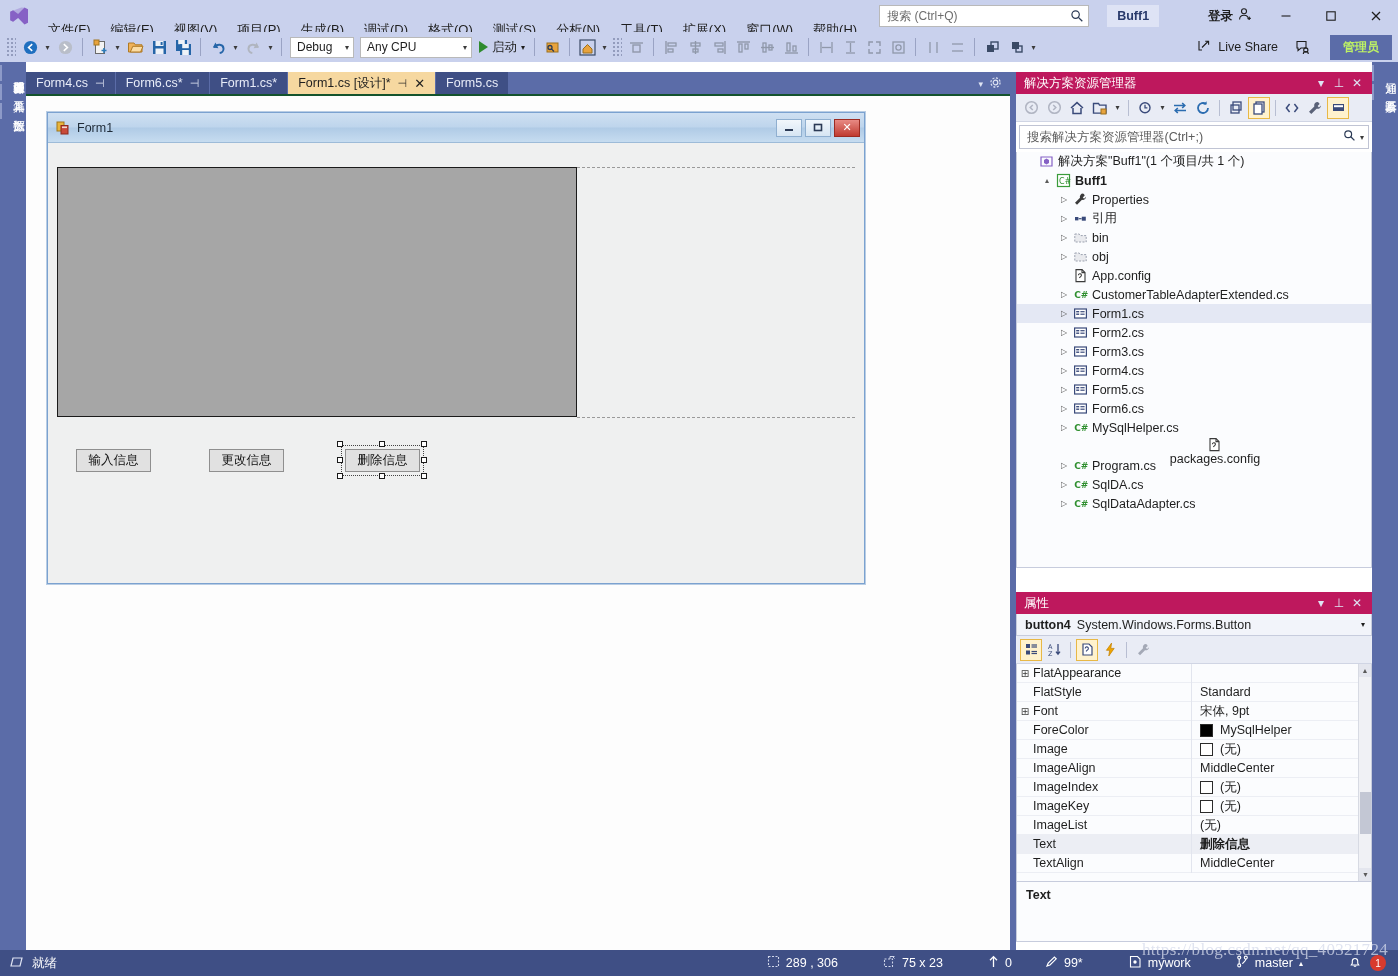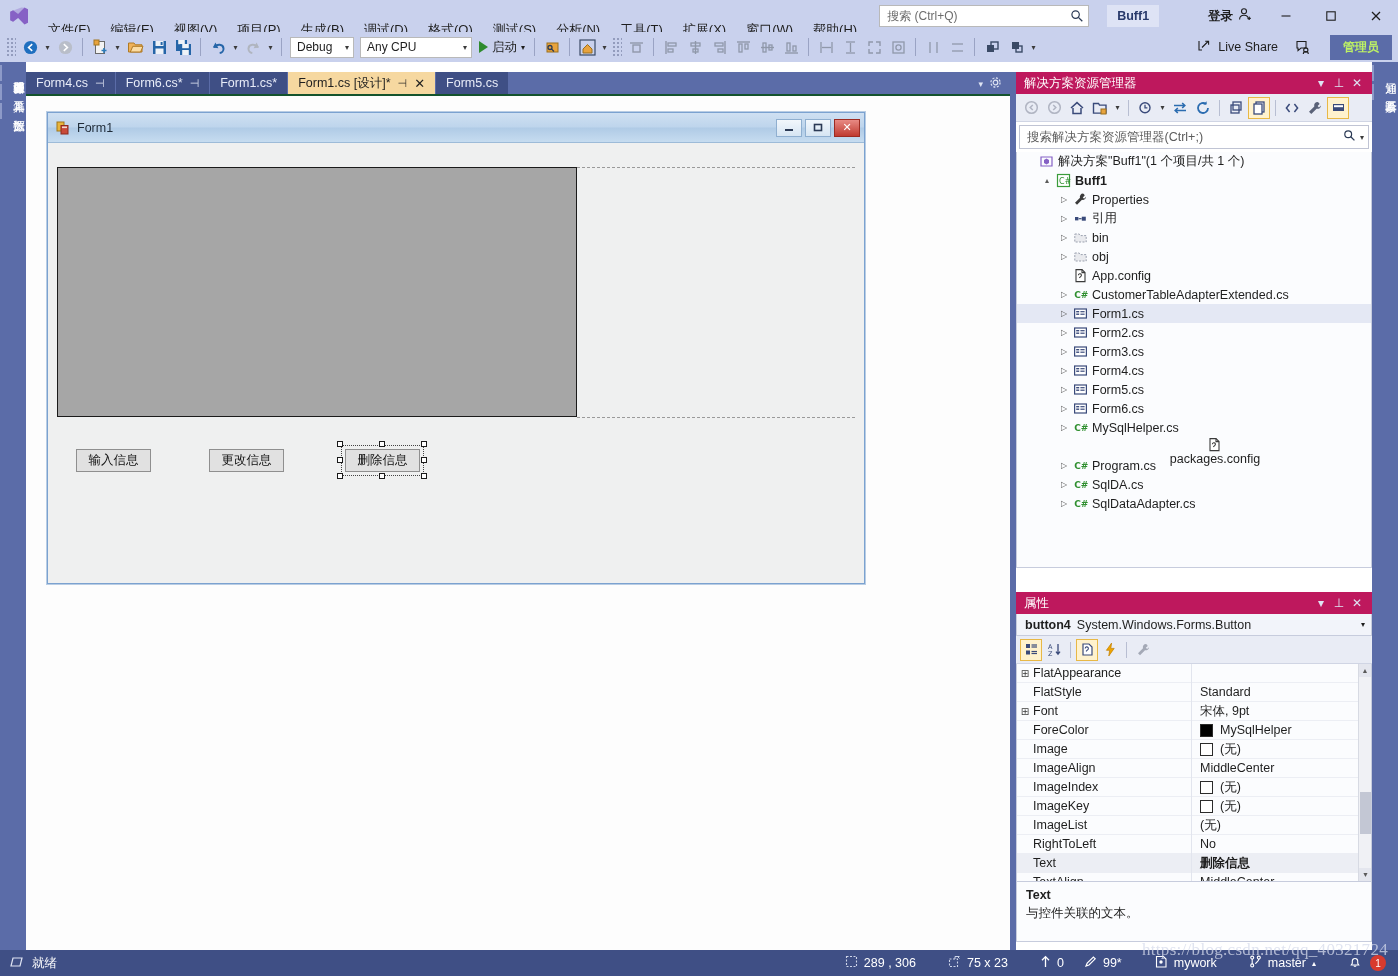--- a/index.html
+++ b/index.html
@@ -181,21 +181,21 @@
   .prop-desc { background:#fbfcfe; border:1px solid #c7ccdd; border-top:none; height:60px; padding:6px 9px; }
   .prop-desc .h { font-weight:bold; font-size:12.5px; color:#1e1e1e; }
   .prop-desc .d { font-size:12.5px; color:#1e1e1e; margin-top:3px; }
 
   
   .status {
     position:absolute; left:0; bottom:0; width:1398px; height:26px; background:#3f4f85;
     display:flex; align-items:center; color:#fff; font-size:12.5px;
   }
   .st-left { display:flex; align-items:center; gap:8px; padding-left:10px; }
-  .st-right { margin-left:auto; display:flex; align-items:center; gap:4px; padding-right:0px; }
+  .st-right { margin-left:auto; display:flex; align-items:center; gap:17px; padding-right:0px; }
   .st-cell { display:flex; align-items:center; gap:6px; padding:0 14px; height:26px; white-space:nowrap; }
   .st-badge { width:16px;height:16px;border-radius:50%;background:#d83b2e;color:#fff;font-size:10px;
               display:flex;align-items:center;justify-content:center;margin-left:2px; }
   .watermark {
     position:absolute; right:10px; bottom:16px; color:#d6dbec; opacity:.75;
     font-size:17px; letter-spacing:.3px; pointer-events:none;
     font-family:"Liberation Serif", serif;
   }
   .gap-strip { position:absolute; left:1010px; top:72px; width:6px; height:880px; background:#5b6ca8; }
 </style>
@@ -990,27 +990,20 @@
                 <span>(无)</span>
               </span>
             </div>
             <div class="prow">
               <span class="pexp"></span>
               <span class="pname">ImageList</span>
               <span class="pval">
                 <span>(无)</span>
               </span>
             </div>
-            <div class="prow">
-              <span class="pexp"></span>
-              <span class="pname">RightToLeft</span>
-              <span class="pval">
-                <span>No</span>
-              </span>
-            </div>
             <div class="prow sel">
               <span class="pexp"></span>
               <span class="pname">Text</span>
               <span class="pval bold">
                 <span>删除信息</span>
               </span>
             </div>
             <div class="prow">
               <span class="pexp"></span>
               <span class="pname">TextAlign</span>
@@ -1020,21 +1013,20 @@
             </div>
           </div>
         <div class="pscroll">
           <div class="up">▲</div>
           <div class="th" style="top:128px;height:42px;"></div>
           <div class="dn" style="position:absolute;bottom:0;width:13px;">▼</div>
         </div>
       </div>
       <div class="prop-desc">
         <div class="h">Text</div>
-        <div class="d">与控件关联的文本。</div>
       </div>
     </div>
   </div>
 
   <div class="status">
     <div class="st-left">
       <span>
         <svg width="14" height="14" viewBox="0 0 14 14">
             <path d="M3 3h9l-2 8H1z" fill="none" stroke="#dfe4f3" stroke-width="1.2"></path>
           </svg>

